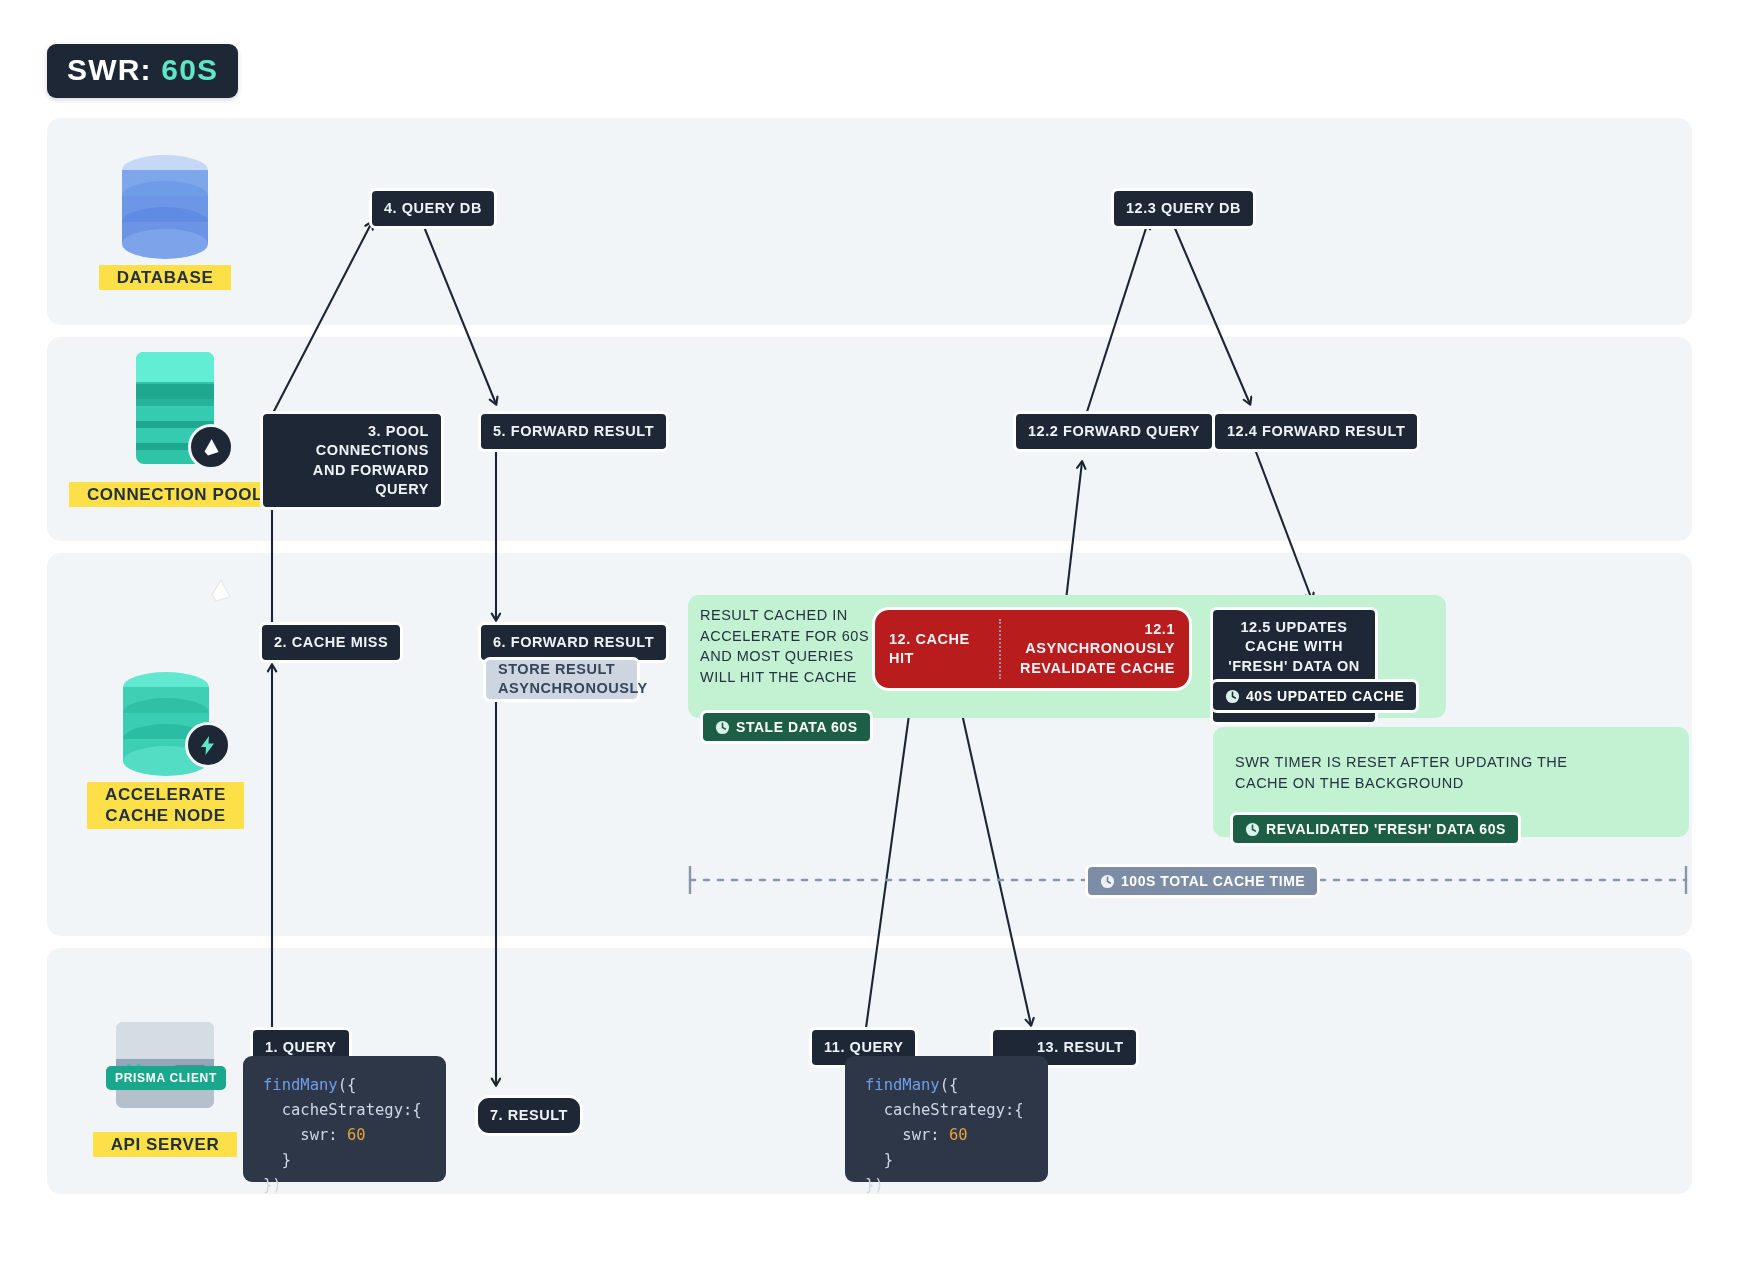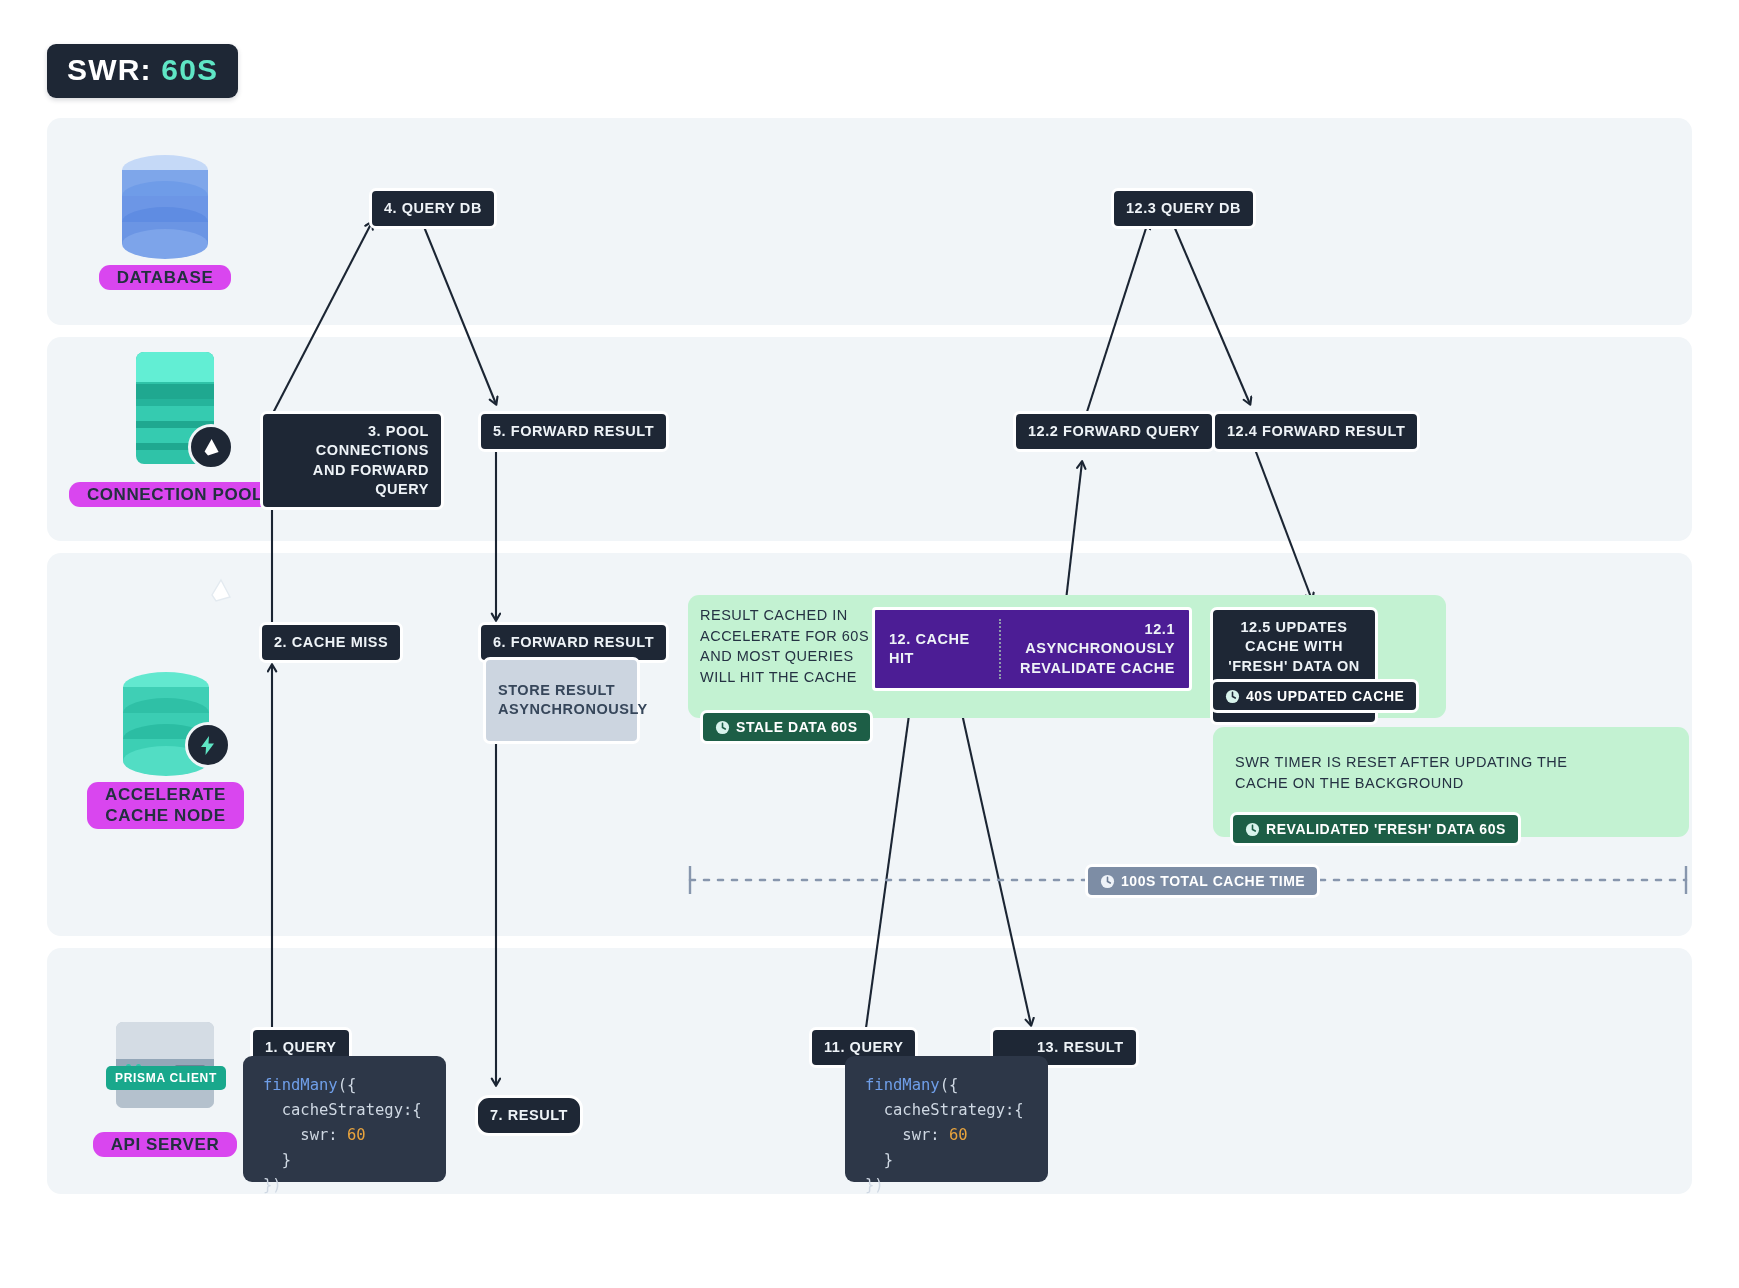--- a/index.html
+++ b/index.html
@@ -24,21 +24,21 @@
   
   .lane{position:absolute;left:47px;background:#f1f5f8;border-radius:14px;}
   #lane-db{top:118px;width:1645px;height:207px;}
   #lane-pool{top:337px;width:1645px;height:204px;}
   #lane-cache{top:553px;width:1645px;height:383px;}
   #lane-api{top:948px;width:1645px;height:246px;}
 
   
   .node{position:absolute;text-align:center;}
   .node-label{
-    display:inline-block;background:#d946ef;border-radius:11px;
+    display:inline-block;background:#fde047;border-radius:1px;
     color:#23303f;font-weight:bold;font-size:17px;letter-spacing:.6px;
     padding:2px 18px;line-height:1.25;white-space:pre-line;
   }
   .icon-wrap{position:relative;display:inline-block;}
 
   
   .cyl{position:relative;width:86px;height:92px;}
   .cyl .disc{position:absolute;left:0;width:86px;height:30px;border-radius:50%;}
   .cyl .body{position:absolute;left:0;width:86px;}
   .cyl-blue .d1{top:0px;background:#c5d9f7;}
@@ -102,21 +102,21 @@
     padding:8px 12px;line-height:1.33;white-space:pre-line;
     box-sizing:border-box;
   }
   .step.ctr{text-align:center;}
   .step.rt{text-align:right;}
 
   .note-gray{
     position:absolute;background:#ccd5e0;color:#36465a;
     border-radius:7px;border:3px solid #ffffff;
     font-size:14.5px;font-weight:bold;letter-spacing:.55px;
-    padding:21px 12px;line-height:1.33;white-space:pre-line;box-sizing:border-box;
+    padding:0 12px;line-height:1.33;white-space:pre-line;box-sizing:border-box;
   }
 
   
   .green-panel{position:absolute;background:#c3f2d2;border-radius:11px;}
   .green-text{
     position:absolute;color:#253243;font-weight:normal;
     font-size:14.5px;letter-spacing:.5px;line-height:1.42;white-space:pre-line;
   }
 
   
@@ -125,21 +125,21 @@
     border-radius:7px;border:3px solid #ffffff;
     padding:6px 12px;font-size:14px;font-weight:bold;
     letter-spacing:.55px;color:#ffffff;white-space:nowrap;box-sizing:border-box;
   }
   .pill.dkgreen{background:#1d5e46;}
   .pill.dark{background:#1e2735;}
   .pill.slate{background:#7d8da5;}
   .clock{width:15px;height:15px;flex:0 0 15px;}
 
   
-  .split{position:absolute;display:flex;background:#4c1d95;border-radius:4px;
+  .split{position:absolute;display:flex;background:#b91c1c;border-radius:17px;
     border:3px solid #ffffff;box-sizing:border-box;overflow:hidden;}
   .split .cell{
     color:#eef3f7;font-size:14.5px;font-weight:bold;letter-spacing:.55px;
     padding:10px 14px;line-height:1.33;display:flex;align-items:center;
     white-space:pre-line;box-sizing:border-box;
   }
   .split .divider{width:0;border-left:2px dotted #8f9bab;margin:9px 0;}
 
   
   .code{

